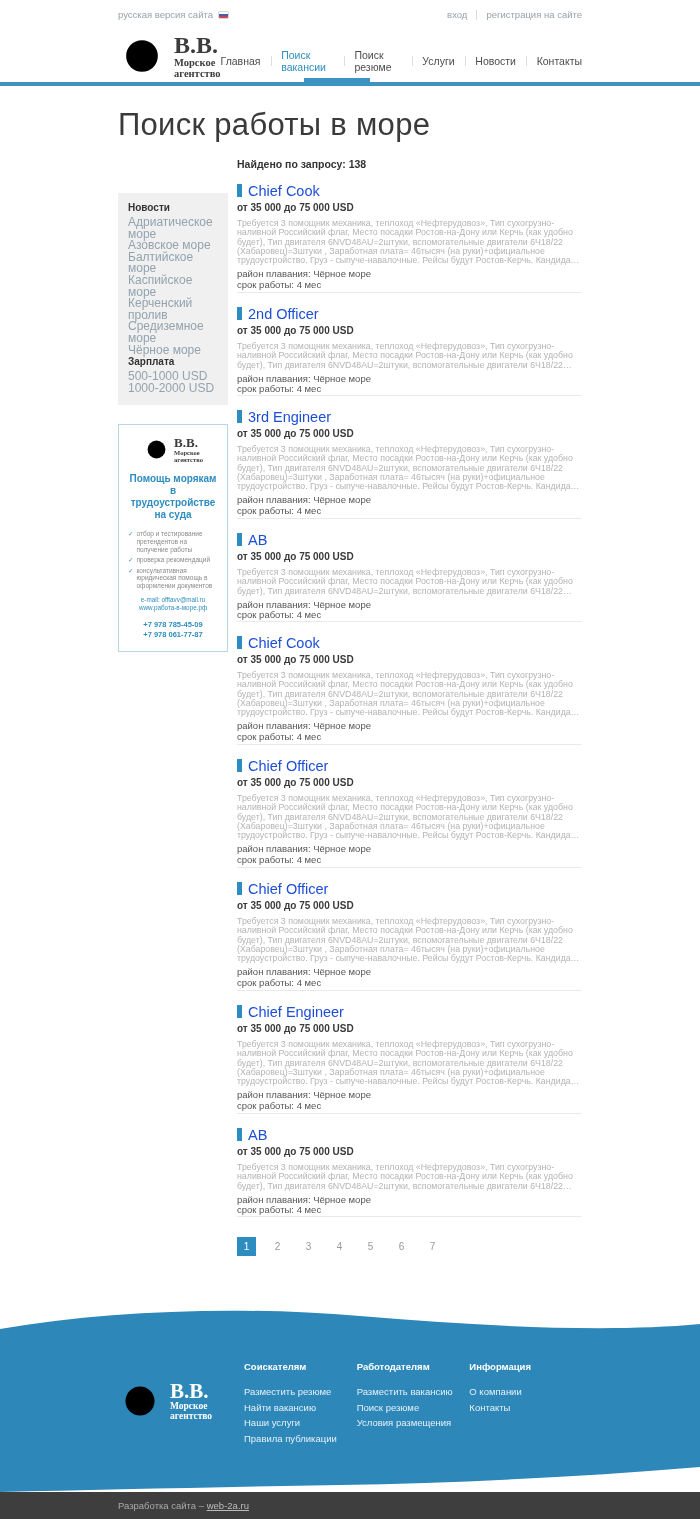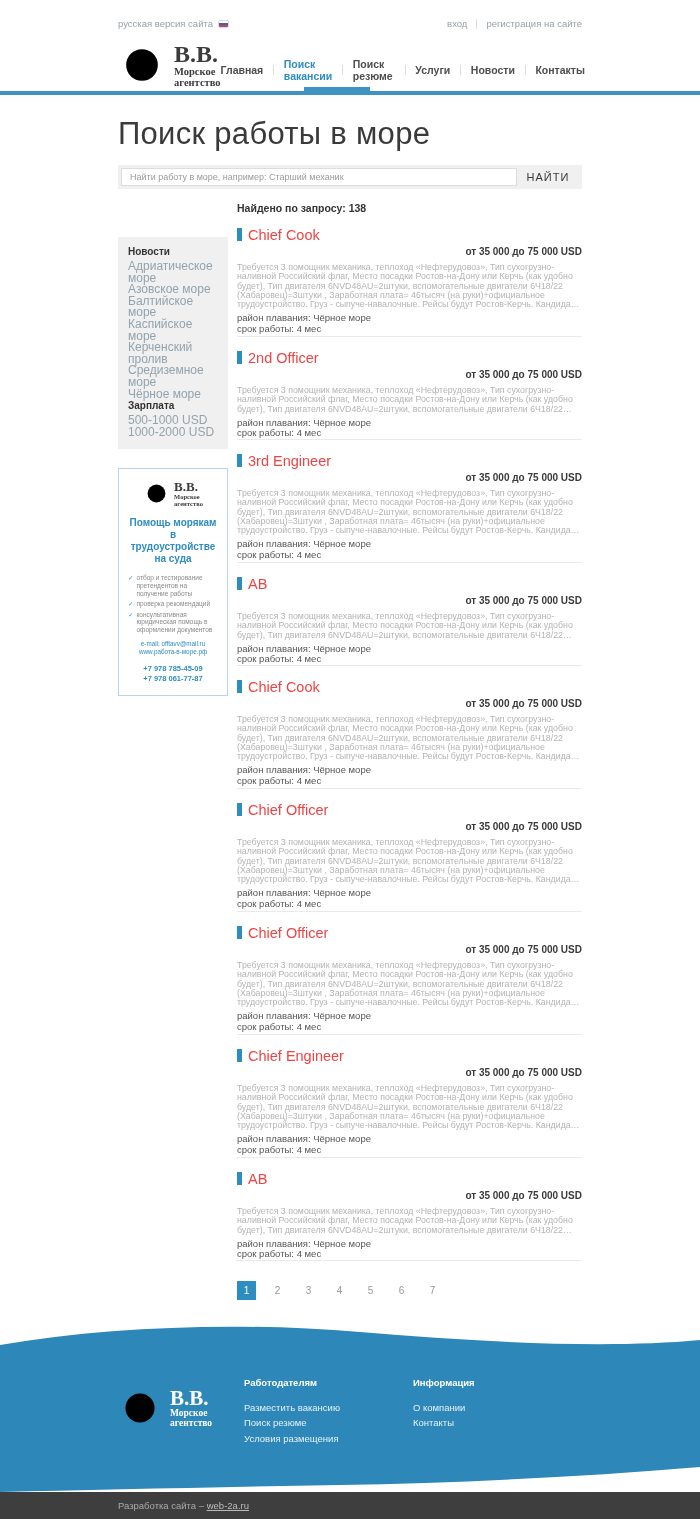--- a/index.html
+++ b/index.html
@@ -6,40 +6,40 @@
   html,body { background:#fff; }
   body {
     width:700px; height:1519px; overflow:hidden;
     font-family:"Liberation Sans", sans-serif; color:#333;
     display:flex; flex-direction:column;
   }
   a { text-decoration:none; }
   .container { width:464px; margin:0 auto; }
 
   
-  .topbar { padding-top:18px; }
+  .topbar { padding-top:9px; }
   .topbar-inner { display:flex; justify-content:space-between; align-items:center;
     font-size:9.5px; color:#97a1a8; }
   .lang-wrap { display:flex; align-items:center; gap:5px; color:#97a1a8; }
   .flag { width:11px; height:8px; border-radius:2px; border:1px solid #d8d8d8;
     background:linear-gradient(#fdfdfd 33%, #4a5fa5 33%, #4a5fa5 66%, #c2455a 66%); }
   .auth { display:flex; align-items:center; gap:9px; }
   .auth a { color:#97a1a8; }
   .vsep { width:1px; height:10px; background:#dcdcdc; }
 
   
   .header-inner { display:flex; justify-content:space-between; align-items:flex-end;
     padding-top:7px; height:62px; }
   .brand { display:flex; align-items:center; gap:8px; margin-bottom:2px; }
   .brand-text .initials { font-family:"Liberation Serif", serif; font-weight:700;
     font-size:24px; line-height:23px; color:#3c3c3c; }
   .brand-text .sub { font-family:"Liberation Serif", serif; font-weight:700;
     font-size:10.5px; line-height:11px; color:#3c3c3c; }
   nav.main-nav { display:flex; align-items:center; margin-bottom:9px; }
-  .nav-item { font-size:10.5px; color:#4d4d4d;font-weight:bold; }
+  .nav-item { font-size:10.5px; color:#4d4d4d; }
   .nav-item.active { color:#2e8dc0; }
   .nav-divider { width:1px; height:10px; background:#ddd; margin:0 10px; }
   .blue-bar { position:relative; height:4px; background:#3e93c2; }
   .blue-bar .indicator { position:absolute; left:304px; top:-4px; width:66px; height:8px;
     background:#3e93c2; }
 
   
   h1.page-title { font-size:31px; font-weight:300; color:#3a3a3a;
     margin:21px 0 13px; letter-spacing:0.3px; }
   .search-row { display:flex; align-items:center; background:#f0f0f0; padding:3px; height:24px; }
@@ -81,22 +81,22 @@
     background:#fff; padding:2px 6px; color:#555; cursor:pointer; }
   .sort-select .caret { font-size:6px; color:#666; }
   .sort-alt { color:#999; }
 
   .jobs { margin-top:0; }
   .job { border-bottom:1px solid #eaeaea; padding-top:13px; overflow:hidden; }
   .job--long { height:123px; }
   .job--short { height:103px; }
   .job-title-row { display:flex; align-items:center; gap:6px; height:15px; }
   .bullet { width:5px; height:13px; background:#2e8dc0; flex-shrink:0; }
-  .job-title { font-size:14.5px; color:#ef4444; }
-  .job-salary { font-size:10px; font-weight:700; color:#3a3a3a; margin-top:4px;text-align:right; }
+  .job-title { font-size:14.5px; color:#1d4ed8; }
+  .job-salary { font-size:10px; font-weight:700; color:#3a3a3a; margin-top:4px; }
   .job-desc { font-size:8.8px; color:#b4b4b4; line-height:9.3px; margin-top:6px;
     display:-webkit-box; -webkit-box-orient:vertical; overflow:hidden; }
   .job--long .job-desc { -webkit-line-clamp:5; line-clamp:5; max-height:47px; }
   .job--short .job-desc { -webkit-line-clamp:3; line-clamp:3; max-height:28px; }
   .job-meta { font-size:9.5px; color:#555; line-height:10.5px; }
   .job-meta.first { margin-top:4px; }
 
   .pagination { list-style:none; display:flex; gap:12px; margin-top:20px; }
   .page { width:19px; height:19px; display:flex; align-items:center; justify-content:center;
     font-size:10px; color:#999; cursor:pointer; }
@@ -195,24 +195,20 @@
       </nav>
   </div>
   <div class="blue-bar">
     <div class="indicator"></div>
   </div>
 </header>
 
 <main class="container">
   <h1 class="page-title">Поиск работы в море</h1>
 
-  <div class="search-row">
-    <input type="text" placeholder="Найти работу в море, например: Старший механик" style="">
-    <button>НАЙТИ</button>
-  </div>
 
   <div class="content">
     <aside class="side">
       <div class="filter-box">
         <h3>Новости</h3>
         <div id="region-list">
             <a href="#">Адриатическое море</a>
             <a href="#">Азовское море</a>
             <a href="#">Балтийское море</a>
             <a href="#">Каспийское море</a>
@@ -403,20 +399,27 @@
             <use href="#logo-shape"></use>
           </svg>
         <span class="f-brand">
           <span class="initials" style="display:block">В.В.</span>
           <span class="sub" style="display:block">Морское</span>
           <span class="sub" style="display:block">агентство</span>
         </span>
       </a>
       <div class="f-cols" id="footer-cols">
           <div class="fcol">
+            <h4>Соискателям</h4>
+            <a href="#">Разместить резюме</a>
+            <a href="#">Найти вакансию</a>
+            <a href="#">Наши услуги</a>
+            <a href="#">Правила публикации</a>
+          </div>
+          <div class="fcol">
             <h4>Работодателям</h4>
             <a href="#">Разместить вакансию</a>
             <a href="#">Поиск резюме</a>
             <a href="#">Условия размещения</a>
           </div>
           <div class="fcol">
             <h4>Информация</h4>
             <a href="#">О компании</a>
             <a href="#">Контакты</a>
           </div>

